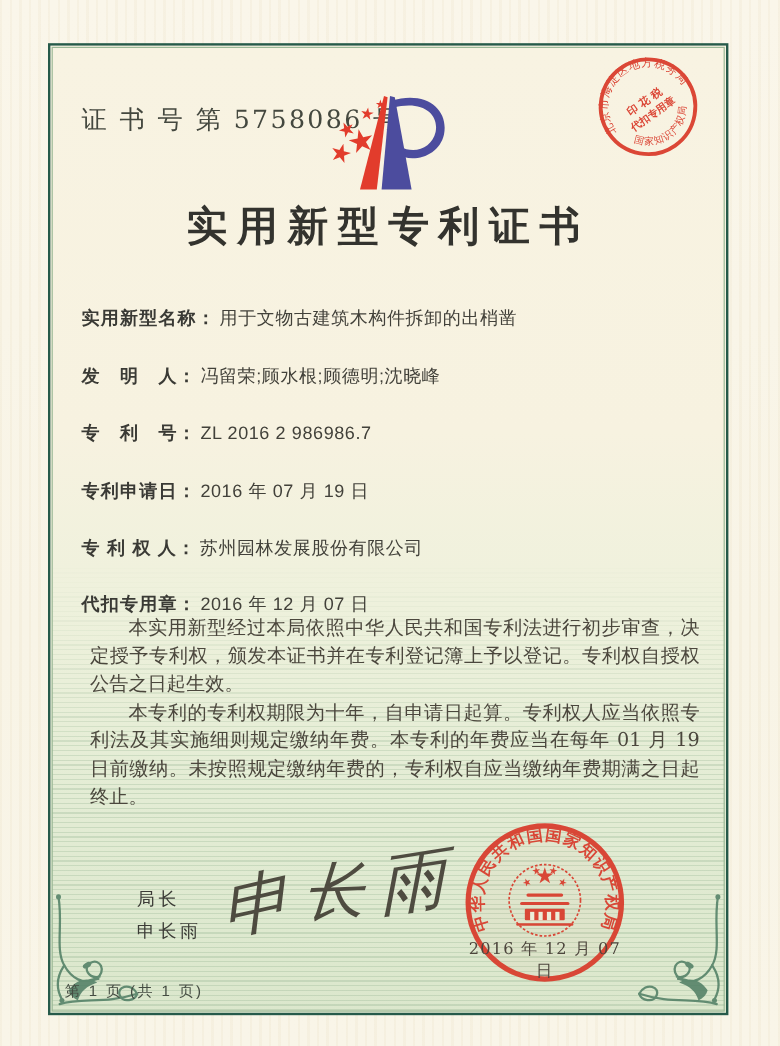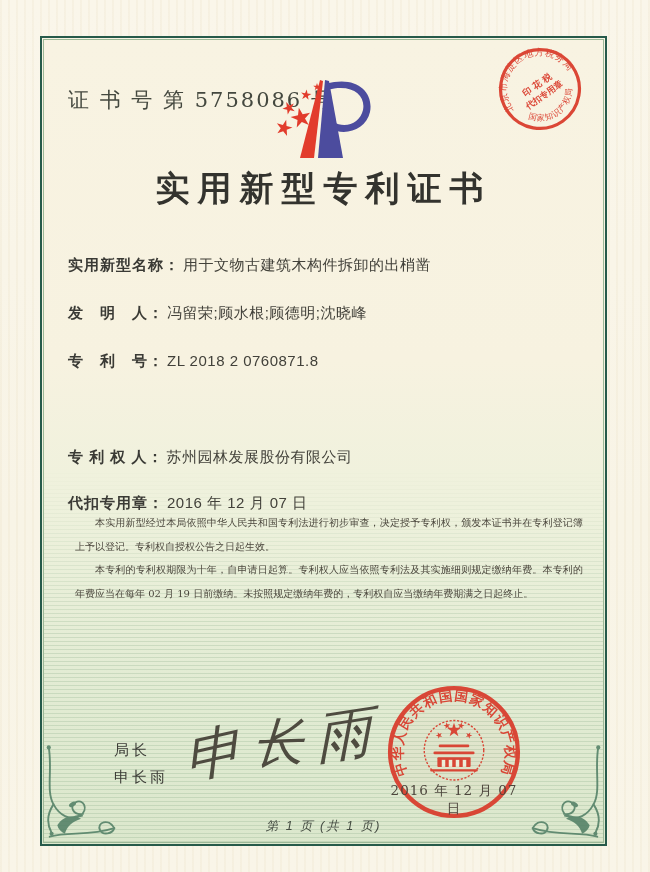--- a/index.html
+++ b/index.html
@@ -41,21 +41,21 @@
     font-family:Liberation Mono, monospace;
     font-size:34px;font-weight:700;letter-spacing:8px;color:#33332e;
   }
   .field{position:absolute;left:26px;font-size:15px;white-space:nowrap;}
   .field .lab{font-weight:700;color:#3a3a35;letter-spacing:1px;}
   .field .val{color:#42413a;margin-left:3px;letter-spacing:0.5px;}
   .f0{top:218px}.f1{top:266px}.f2{top:314px}.f3{top:362px}.f4{top:410px}.f5{top:456px}
   .body-text{
     position:absolute;left:33px;top:473px;width:508px;
     font-family:"DejaVu Serif","Liberation Serif",serif;
-    font-size:10px;line-height:23.5px;text-align:justify;color:#4b473d;
+    font-size:16px;line-height:23.5px;text-align:justify;color:#4b473d;
   }
   .body-text p{margin:0;text-indent:2em;}
   .director{
     position:absolute;left:72px;top:698px;font-size:15px;line-height:27px;
     font-weight:400;letter-spacing:3px;color:#3b3b36;
   }
   .autograph{
     position:absolute;left:142px;top:668px;
     font-family:"DejaVu Serif","Liberation Serif",serif;font-style:italic;
     font-size:56px;letter-spacing:10px;color:#3c372e;opacity:.88;
@@ -65,22 +65,22 @@
   .autograph span:nth-child(1){transform:rotate(-8deg) translateY(4px);}
   .autograph span:nth-child(2){transform:rotate(3deg) scale(.92);}
   .autograph span:nth-child(3){transform:rotate(-4deg) translateY(-3px);}
   .office-seal{position:absolute;left:342px;top:644px;width:140px;height:140px;opacity:.92;}
   .seal-date{
     position:absolute;left:342px;top:744px;width:140px;text-align:center;
     font-family:"DejaVu Serif","Liberation Serif",serif;
     font-size:13.5px;letter-spacing:1px;color:#4d463d;
   }
   .footer{
-    position:absolute;left:0;right:0;top:780px;text-align:center;
-    font-size:12.5px;letter-spacing:2px;color:#444c42;font-style:italic;
+    position:absolute;left:12px;right:0;top:780px;text-align:left;
+    font-size:12.5px;letter-spacing:2px;color:#444c42;
   }
   .fl{position:absolute;bottom:2px;width:76px;height:98px;opacity:.85;}
   .fl-bl{left:2px;}
   .fl-br{right:2px;transform:scaleX(-1);}
   svg text{font-family:"DejaVu Serif","Liberation Serif",serif;}
 </style>
 </head>
 <body>
 
 <svg width="0" height="0" style="position:absolute" aria-hidden="true">
@@ -123,32 +123,35 @@
 
   <div class="title">实用新型专利证书</div>
 
   <div class="field f0">
     <span class="lab">实用新型名称：</span><span class="val">用于文物古建筑木构件拆卸的出梢凿</span>
   </div>
   <div class="field f1">
     <span class="lab">发　明　人：</span><span class="val">冯留荣;顾水根;顾德明;沈晓峰</span>
   </div>
   <div class="field f2">
-    <span class="lab">专　利　号：</span><span class="val">ZL 2018 2 0760871.8</span>
+    <span class="lab">专　利　号：</span><span class="val">ZL 2016 2 986986.7</span>
+  </div>
+  <div class="field f3">
+    <span class="lab">专利申请日：</span><span class="val">2016 年 07 月 19 日</span>
   </div>
   <div class="field f4">
     <span class="lab">专 利 权 人：</span><span class="val">苏州园林发展股份有限公司</span>
   </div>
   <div class="field f5">
     <span class="lab">代扣专用章：</span><span class="val">2016 年 12 月 07 日</span>
   </div>
 
   <div class="body-text">
     <p>本实用新型经过本局依照中华人民共和国专利法进行初步审查，决定授予专利权，颁发本证书并在专利登记簿上予以登记。专利权自授权公告之日起生效。</p>
-    <p>本专利的专利权期限为十年，自申请日起算。专利权人应当依照专利法及其实施细则规定缴纳年费。本专利的年费应当在每年 02 月 19 日前缴纳。未按照规定缴纳年费的，专利权自应当缴纳年费期满之日起终止。</p>
+    <p>本专利的专利权期限为十年，自申请日起算。专利权人应当依照专利法及其实施细则规定缴纳年费。本专利的年费应当在每年 01 月 19 日前缴纳。未按照规定缴纳年费的，专利权自应当缴纳年费期满之日起终止。</p>
   </div>
 
   <div class="director">
     <div>局长</div>
     <div>申长雨</div>
   </div>
 
   <div class="autograph">
     <span>申</span><span>长</span><span>雨</span>
   </div>

